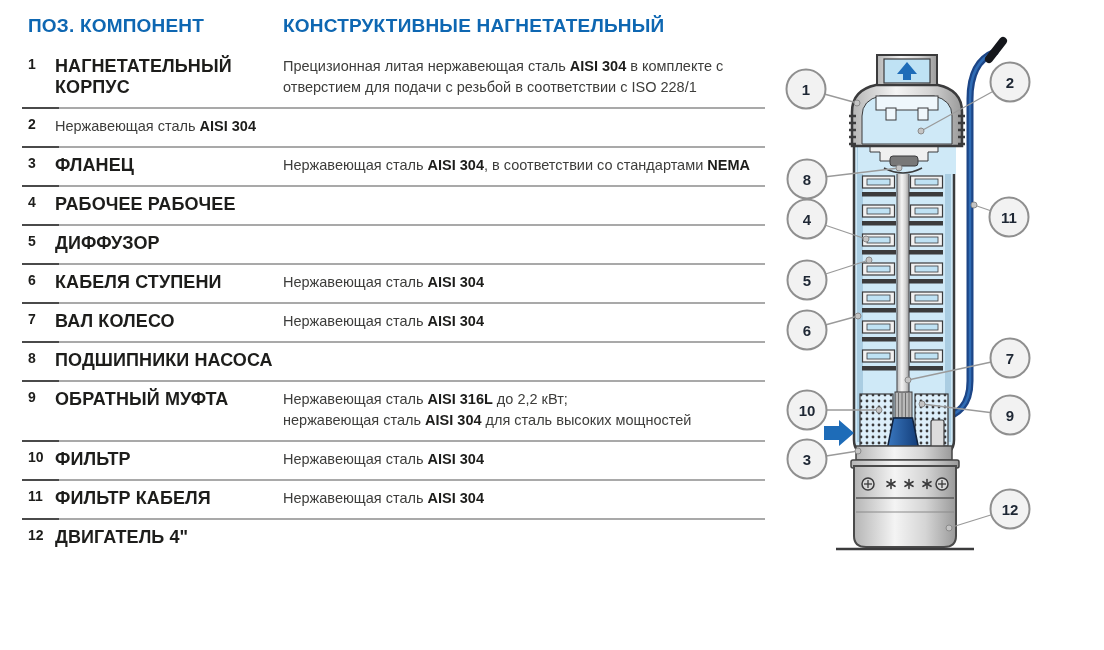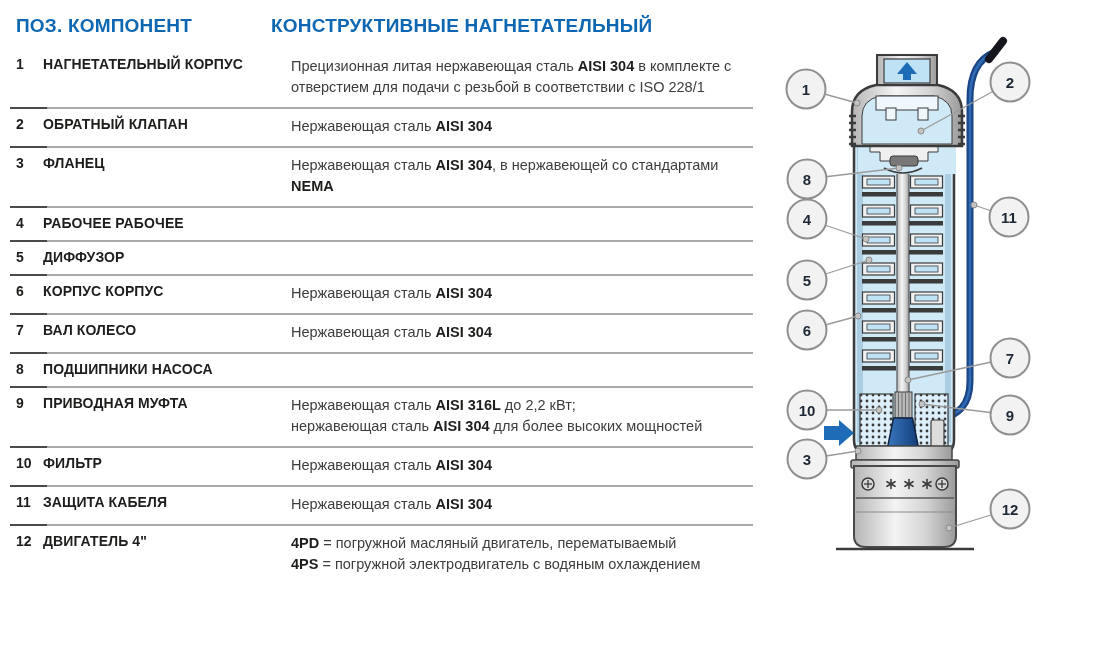--- a/index.html
+++ b/index.html
@@ -3,29 +3,29 @@
 <meta charset="utf-8">
 <style>
   html,body{margin:0;padding:0;}
   body{
     width:1104px;height:650px;position:relative;overflow:hidden;
     background:#ffffff;
     font-family:"Liberation Sans",sans-serif;
     color:#3d3d3b;
   }
   
-  .spec-table{position:absolute;left:16px;top:15px;width:737px;}
+  .spec-table{position:absolute;left:28px;top:15px;width:737px;}
   .table-header{display:grid;grid-template-columns:255px 1fr;margin-bottom:12px;}
   .table-header .hdr{
     font-size:19px;font-weight:700;letter-spacing:.2px;color:#0e67b2;
   }
   .row{display:grid;grid-template-columns:27px 228px 1fr;padding:7px 0 9px 0;}
   .c-pos{font-size:14px;font-weight:700;color:#1d1d1b;}
-  .c-name{font-size:14px;font-weight:700;color:#1d1d1b;padding-right:10px;letter-spacing:.1px;}
-  .c-desc{font-size:14.5px;line-height:1.45;color:#3d3d3b;white-space:pre-line;margin-left:20px;}
+  .c-name{font-size:18px;font-weight:700;color:#1d1d1b;padding-right:10px;letter-spacing:.1px;}
+  .c-desc{font-size:14.5px;line-height:1.45;color:#3d3d3b;white-space:pre-line;}
   .seg.bold{font-weight:700;color:#1d1d1b;}
   .sep{height:2px;margin-left:-6px;
     background:linear-gradient(to right,#4a4a4a 0 37px,#a9a9a9 37px);}
   
   .diagram{position:absolute;left:778px;top:36px;width:326px;height:606px;}
   .callout-num{font-size:15px;font-weight:700;fill:#1e2734;}
 </style>
 </head>
 <body>
 
@@ -37,91 +37,88 @@
 
   <div class="row">
     <div class="c-pos">1</div>
     <div class="c-name">НАГНЕТАТЕЛЬНЫЙ КОРПУС</div>
     <div class="c-desc"><span class="seg">Прецизионная литая нержавеющая сталь </span><span class="seg bold">AISI 304</span><span class="seg"> в комплекте с отверстием для подачи с резьбой в соответствии с ISO 228/1</span></div>
   </div>
   <div class="sep"></div>
 
   <div class="row">
     <div class="c-pos">2</div>
-    <div class="c-name">ОБРАТНЫЙ КЛАПАН</div>
     <div class="c-desc"><span class="seg">Нержавеющая сталь </span><span class="seg bold">AISI 304</span></div>
   </div>
   <div class="sep"></div>
 
   <div class="row">
     <div class="c-pos">3</div>
     <div class="c-name">ФЛАНЕЦ</div>
-    <div class="c-desc"><span class="seg">Нержавеющая сталь </span><span class="seg bold">AISI 304</span><span class="seg">, в нержавеющей со стандартами </span><span class="seg bold">NEMA</span></div>
+    <div class="c-desc"><span class="seg">Нержавеющая сталь </span><span class="seg bold">AISI 304</span><span class="seg">, в соответствии со стандартами </span><span class="seg bold">NEMA</span></div>
   </div>
   <div class="sep"></div>
 
   <div class="row">
     <div class="c-pos">4</div>
     <div class="c-name">РАБОЧЕЕ РАБОЧЕЕ</div>
   </div>
   <div class="sep"></div>
 
   <div class="row">
     <div class="c-pos">5</div>
     <div class="c-name">ДИФФУЗОР</div>
   </div>
   <div class="sep"></div>
 
   <div class="row">
     <div class="c-pos">6</div>
-    <div class="c-name">КОРПУС КОРПУС</div>
+    <div class="c-name">КАБЕЛЯ СТУПЕНИ</div>
     <div class="c-desc"><span class="seg">Нержавеющая сталь </span><span class="seg bold">AISI 304</span></div>
   </div>
   <div class="sep"></div>
 
   <div class="row">
     <div class="c-pos">7</div>
     <div class="c-name">ВАЛ КОЛЕСО</div>
     <div class="c-desc"><span class="seg">Нержавеющая сталь </span><span class="seg bold">AISI 304</span></div>
   </div>
   <div class="sep"></div>
 
   <div class="row">
     <div class="c-pos">8</div>
     <div class="c-name">ПОДШИПНИКИ НАСОСА</div>
   </div>
   <div class="sep"></div>
 
   <div class="row">
     <div class="c-pos">9</div>
-    <div class="c-name">ПРИВОДНАЯ МУФТА</div>
+    <div class="c-name">ОБРАТНЫЙ МУФТА</div>
     <div class="c-desc"><span class="seg">Нержавеющая сталь </span><span class="seg bold">AISI 316L</span><span class="seg"> до 2,2 кВт;
-нержавеющая сталь </span><span class="seg bold">AISI 304</span><span class="seg"> для более высоких мощностей</span></div>
+нержавеющая сталь </span><span class="seg bold">AISI 304</span><span class="seg"> для сталь высоких мощностей</span></div>
   </div>
   <div class="sep"></div>
 
   <div class="row">
     <div class="c-pos">10</div>
     <div class="c-name">ФИЛЬТР</div>
     <div class="c-desc"><span class="seg">Нержавеющая сталь </span><span class="seg bold">AISI 304</span></div>
   </div>
   <div class="sep"></div>
 
   <div class="row">
     <div class="c-pos">11</div>
-    <div class="c-name">ЗАЩИТА КАБЕЛЯ</div>
+    <div class="c-name">ФИЛЬТР КАБЕЛЯ</div>
     <div class="c-desc"><span class="seg">Нержавеющая сталь </span><span class="seg bold">AISI 304</span></div>
   </div>
   <div class="sep"></div>
 
   <div class="row">
     <div class="c-pos">12</div>
     <div class="c-name">ДВИГАТЕЛЬ 4"</div>
-    <div class="c-desc"><span class="seg bold">4PD</span><span class="seg"> = погружной масляный двигатель, перематываемый
-</span><span class="seg bold">4PS</span><span class="seg"> = погружной электродвигатель с водяным охлаждением</span></div>
   </div>
 </div>
 
 <div class="diagram">
 <svg width="326" height="606" viewBox="778 40 326 606" xmlns="http://www.w3.org/2000/svg">
   <defs>
     <linearGradient id="gMetal" x1="0" y1="0" x2="1" y2="0">
       <stop offset="0" stop-color="#b5b5b5"></stop>
           <stop offset="0.4" stop-color="#f4f4f4"></stop>
       <stop offset="0.7" stop-color="#d5d5d5"></stop>

